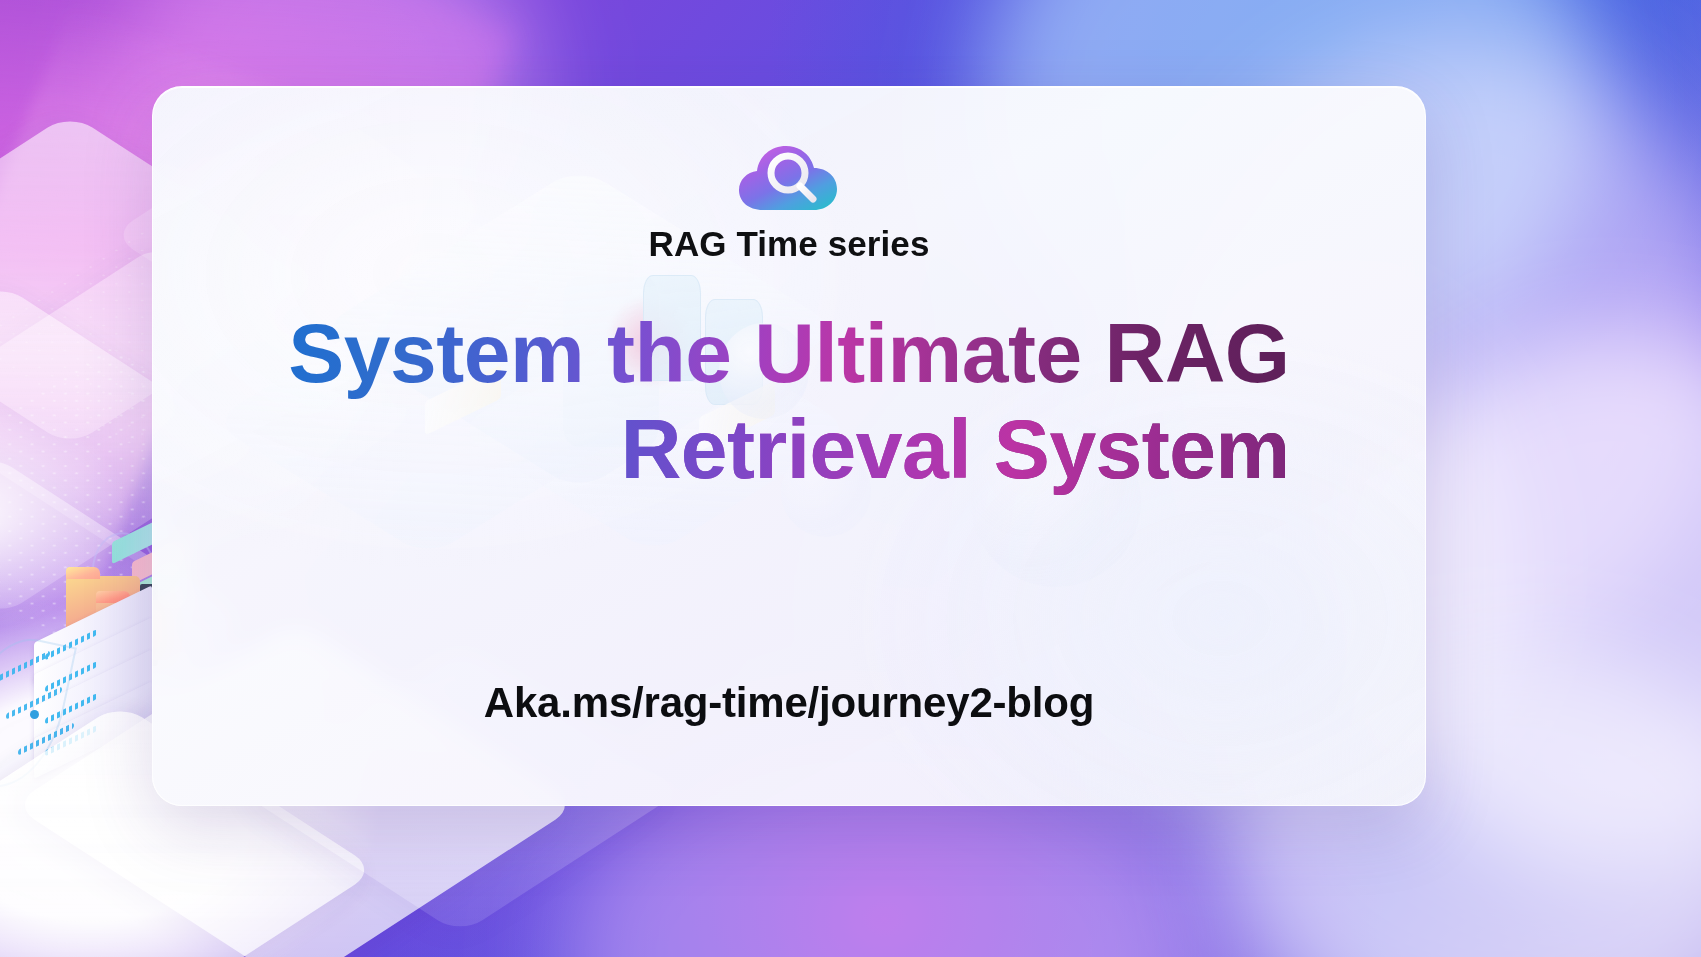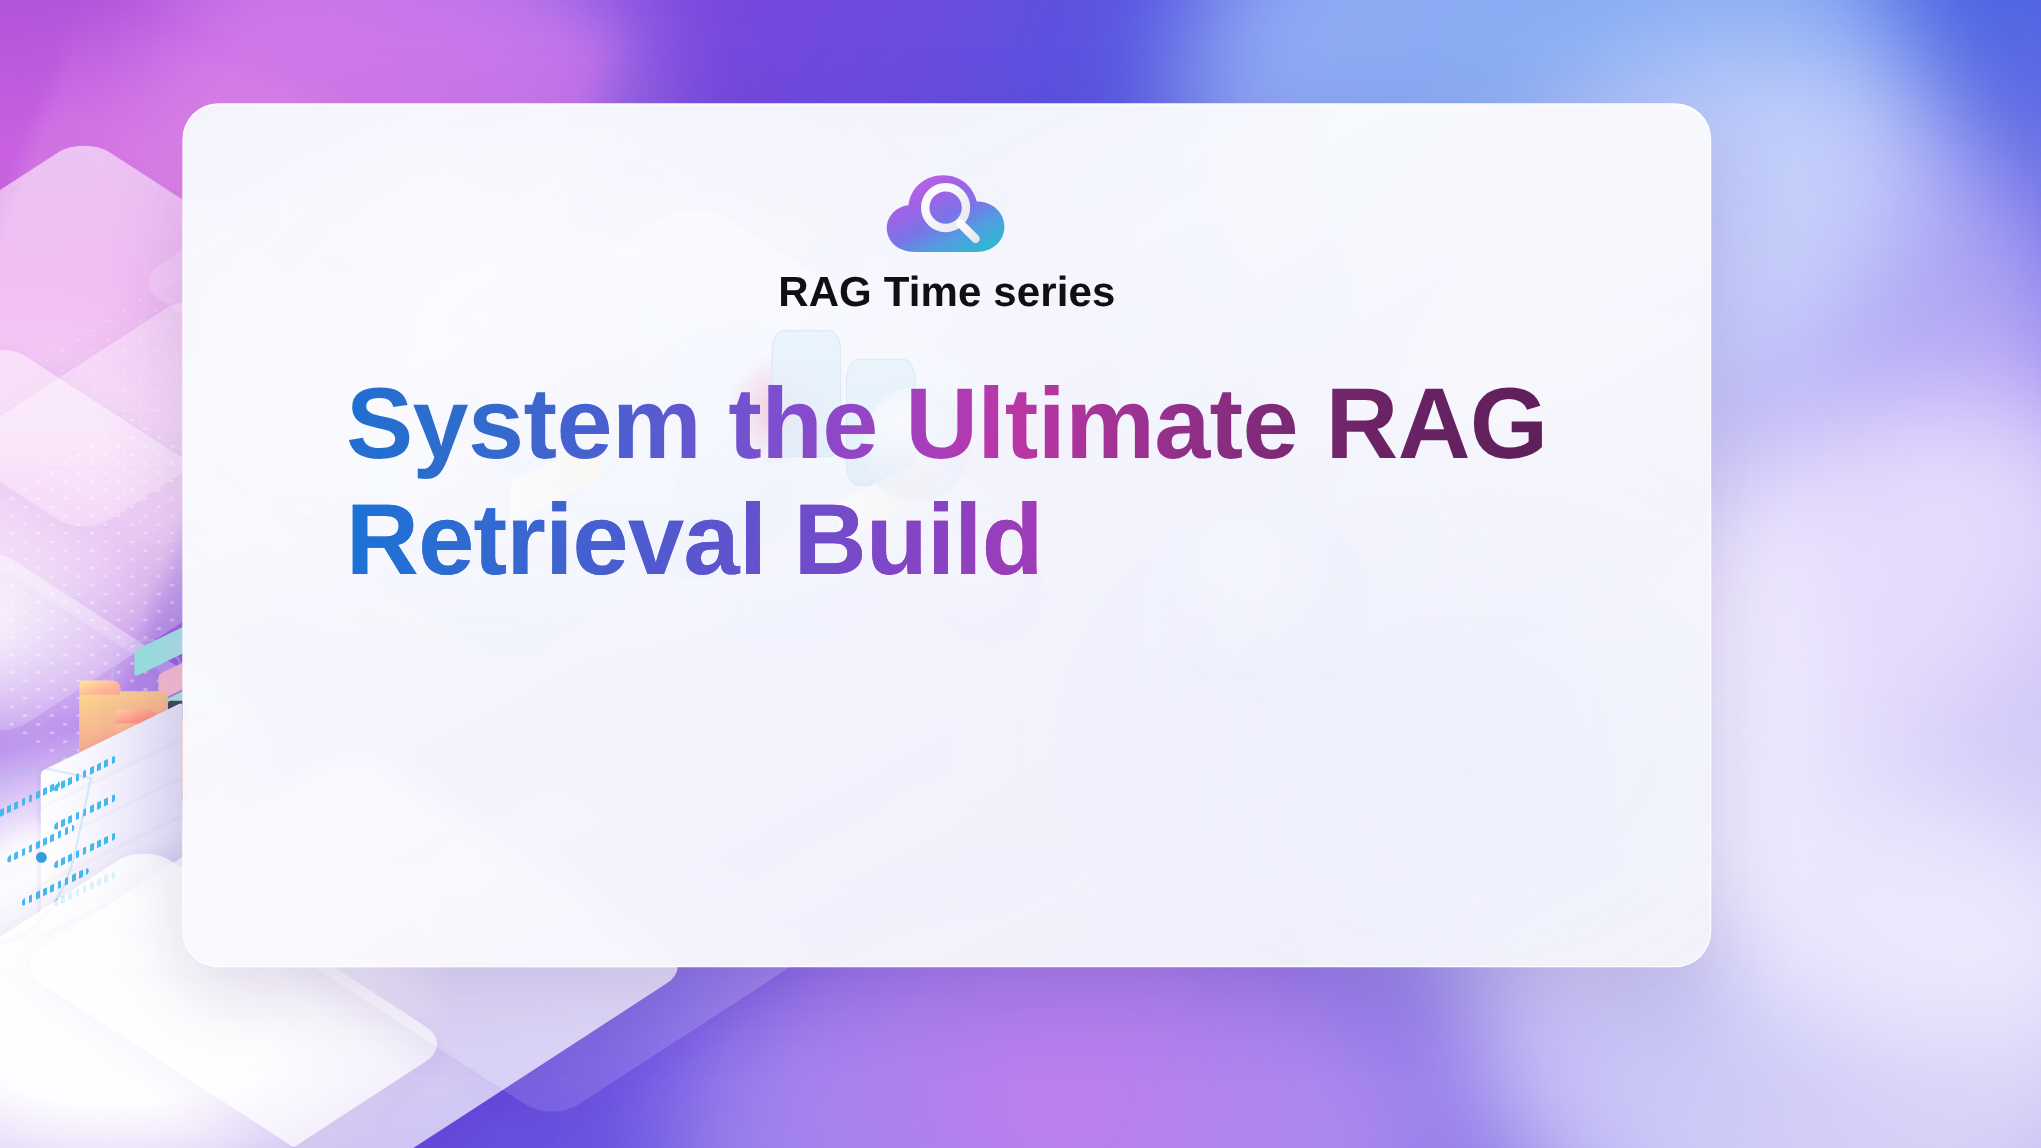--- a/index.html
+++ b/index.html
@@ -300,21 +300,21 @@
   }
 
   
   .card-content {
     position: relative;
     z-index: 2;
     height: 100%;
     display: flex;
     flex-direction: column;
     align-items: center;
-    text-align: left;
+    text-align: right;
   }
 
   .logo {
     margin-top: 55px;
     width: 104px;
     height: 72px;
   }
 
   .eyebrow {
     margin-top: 10px;
@@ -467,20 +467,21 @@
                  C63 4 74 13 77 26 C90 26 100 35 100 47 C100 59 90 68 77 68 Z" fill="url(#cloudGrad)"></path>
 
         <circle cx="51" cy="31" r="17" fill="none" stroke="url(#glassGrad)" stroke-width="7"></circle>
         <line x1="63" y1="44" x2="76" y2="57" stroke="url(#glassGrad)" stroke-width="7" stroke-linecap="round"></line>
       </svg>
 
       <div class="eyebrow">RAG Time series</div>
 
       <h1 class="title">
         <span class="l1">System the Ultimate RAG</span>
-        <span class="l2">Retrieval Build</span>
+        <span class="l2">Retrieval System</span>
       </h1>
 
+      <div class="link">Aka.ms/rag-time/journey2-blog</div>
 
     </div>
   </div>
 
 </div>
 
 </body></html>

